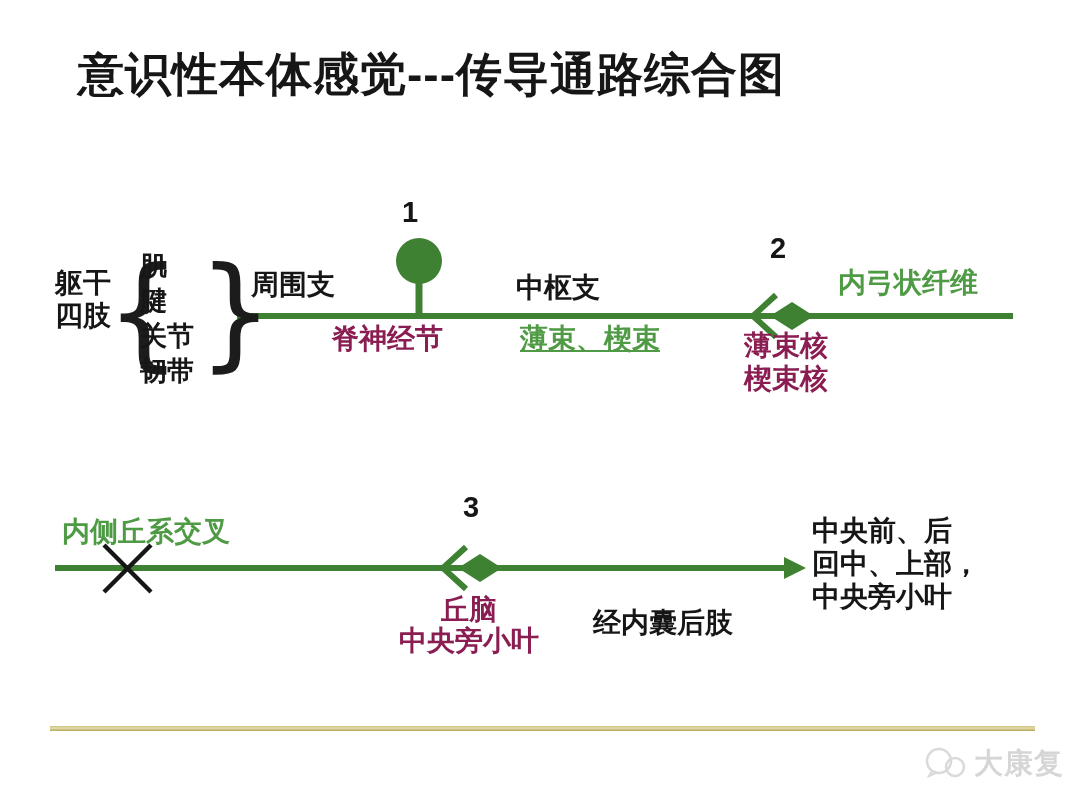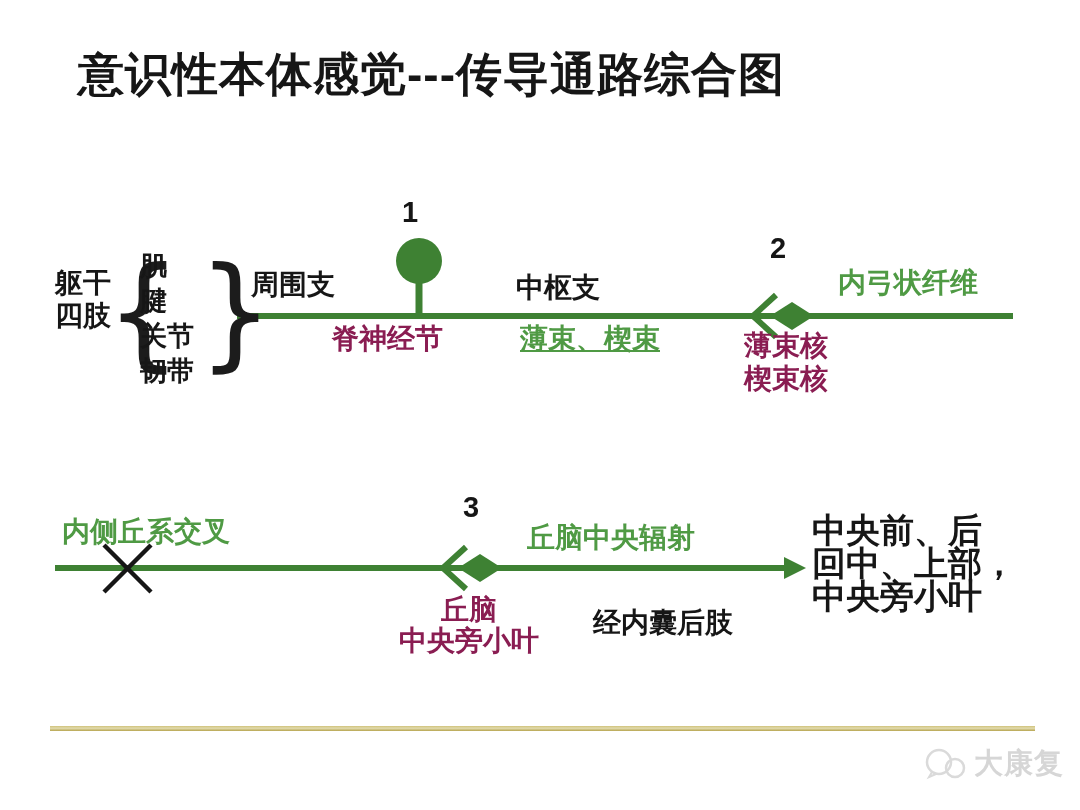--- a/index.html
+++ b/index.html
@@ -42,28 +42,28 @@
   #t-fasciculi  { left:520px; top:322px;text-decoration:underline; }
   #t-num2       { left:770px; top:232px; }
   #t-arcuate    { left:838px; top:266px; }
   #t-nuclei     { left:744px; top:329px; }
   #t-decuss     { left:62px;  top:515px; }
   #t-lemniscus  { left:237px; top:573px; }
   #t-num3       { left:463px; top:491px; }
   #t-radiation  { left:527px; top:521px; }
   #t-capsule    { left:593px; top:606px; }
   #t-thalamus   { left:396px; top:594px; width:146px; text-align:center; line-height:31px; }
-  #t-cortex     { left:812px; top:514px; font-size:34px; line-height:33px; }
+  #t-cortex     { left:812px; top:514px; font-size:28px; line-height:33px; }
 
   .gold-rule {
     position:absolute; left:50px; top:726px; width:985px; height:5px;
     background:linear-gradient(180deg,#cfc27a 0%,#e2dbae 45%,#b7a54f 100%);
   }
   .watermark {
-    position:absolute; left:924px; top:744px; display:flex; align-items:flex-end;
+    position:absolute; left:924px; top:744px; display:flex; align-items:center;
     color:var(--watermark); font-size:29px; font-weight:bold; letter-spacing:1px;
   }
   .watermark svg { margin-right:4px; }
 </style>
 </head>
 <body>
 
 <div class="canvas">
 
   <h1 class="title">意识性本体感觉---传导通路综合图</h1>
@@ -98,21 +98,20 @@
   <div class="lbl maroon" id="t-ganglion">脊神经节</div>
   <div class="lbl" id="t-central">中枢支</div>
   <div class="lbl green" id="t-fasciculi">薄束、楔束</div>
   <div class="lbl num" id="t-num2">2</div>
   <div class="lbl green" id="t-arcuate">内弓状纤维</div>
   <div class="lbl maroon" id="t-nuclei">薄束核
 楔束核</div>
 
   <div class="lbl green" id="t-decuss">内侧丘系交叉</div>
   <div class="lbl num" id="t-num3">3</div>
-  <div class="lbl green" id="t-radiation">丘脑中央辐射</div>
   <div class="lbl" id="t-capsule">经内囊后肢</div>
   <div class="lbl maroon" id="t-thalamus">丘脑
 中央旁小叶</div>
   <div class="lbl" id="t-cortex">中央前、后
 回中、上部，
 中央旁小叶</div>
 
   <div class="gold-rule"></div>
   <div class="watermark">
     <svg width="46" height="38" viewBox="0 0 46 38">

